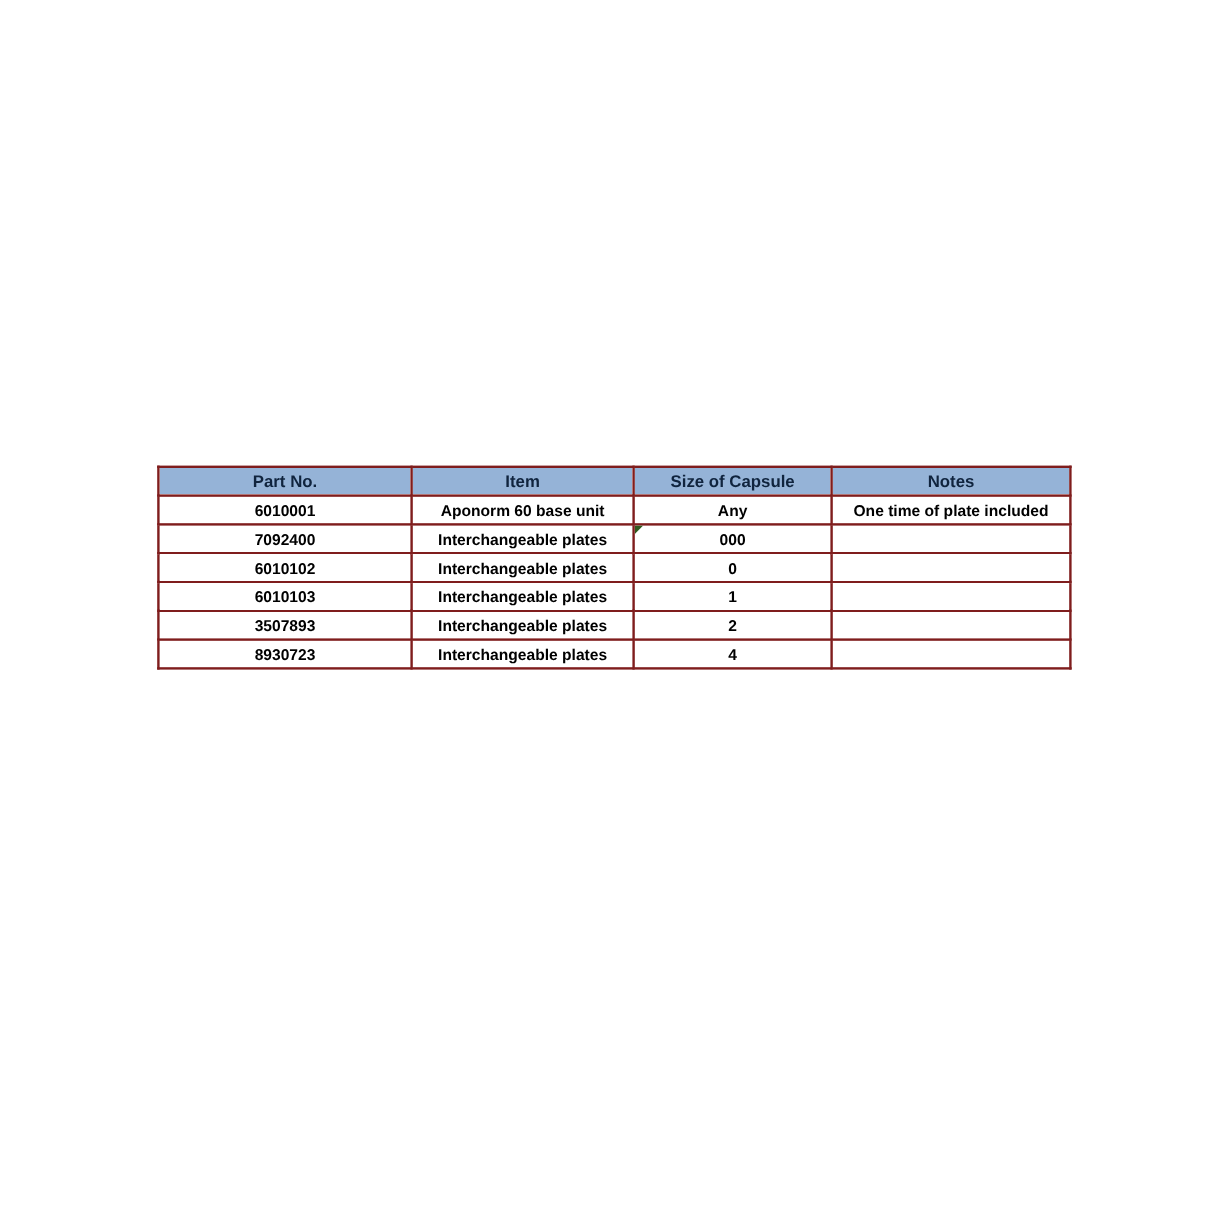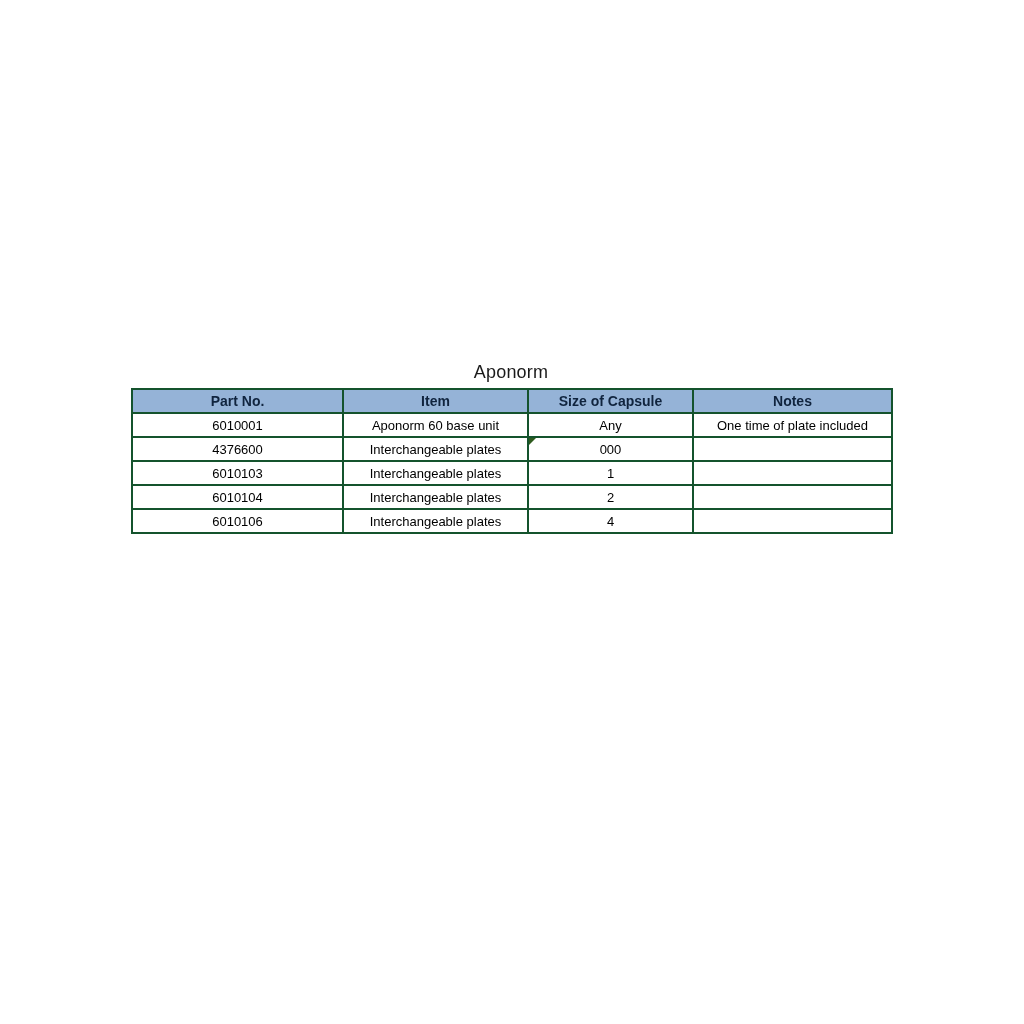--- a/index.html
+++ b/index.html
@@ -28,56 +28,56 @@
   table.parts-table {
     position: absolute;
     left: 131px;
     top: 388px;
     width: 760px;
     border-collapse: collapse;
     table-layout: fixed;
   }
   table.parts-table th,
   table.parts-table td {
-    border: 2px solid #14532d;
+    border: 2px solid #7f1d1d;
     height: 22px;
     padding: 0 2px;
     text-align: center;
     vertical-align: middle;
     overflow: hidden;
     white-space: nowrap;
   }
   table.parts-table th {
     background: #95B3D7;
     color: #10243E;
     font-weight: bold;
     font-size: 14px;
   }
   table.parts-table td {
     background: #ffffff;
     color: #000000;
     font-size: 13px;
     position: relative;
+    font-weight: bold;
   }
   .error-triangle {
     position: absolute;
     left: 0;
     top: 0;
     width: 0;
     height: 0;
     border-top: 7px solid #2E5B1E;
     border-right: 7px solid transparent;
   }
 </style>
 </head>
 <body>
 
 <div class="canvas">
 
-  <div class="table-title">Aponorm</div>
 
   <table class="parts-table">
     <colgroup>
       <col style="width:211px">
       <col style="width:185px">
       <col style="width:165px">
       <col style="width:199px">
     </colgroup>
     <thead>
       <tr>
@@ -88,39 +88,45 @@
       </tr>
     </thead>
     <tbody id="table-body">
         <tr>
           <td>6010001</td>
           <td>Aponorm 60 base unit</td>
           <td>Any</td>
           <td>One time of plate included</td>
         </tr>
         <tr>
-          <td>4376600</td>
+          <td>7092400</td>
           <td>Interchangeable plates</td>
           <td>000<span class="error-triangle" style="border-top-color: rgb(46, 91, 30);"></span></td>
+          <td></td>
+        </tr>
+        <tr>
+          <td>6010102</td>
+          <td>Interchangeable plates</td>
+          <td>0</td>
           <td></td>
         </tr>
         <tr>
           <td>6010103</td>
           <td>Interchangeable plates</td>
           <td>1</td>
           <td></td>
         </tr>
         <tr>
-          <td>6010104</td>
+          <td>3507893</td>
           <td>Interchangeable plates</td>
           <td>2</td>
           <td></td>
         </tr>
         <tr>
-          <td>6010106</td>
+          <td>8930723</td>
           <td>Interchangeable plates</td>
           <td>4</td>
           <td></td>
         </tr>
       </tbody>
   </table>
 
 </div>
 
 </body></html>

